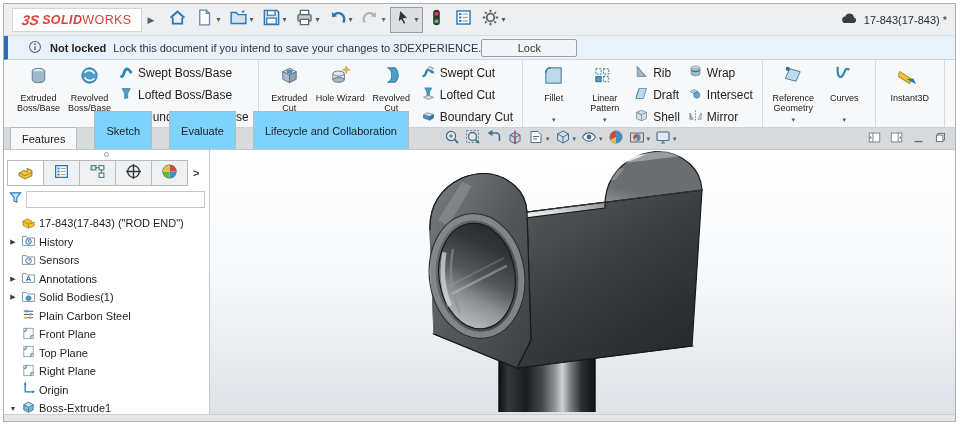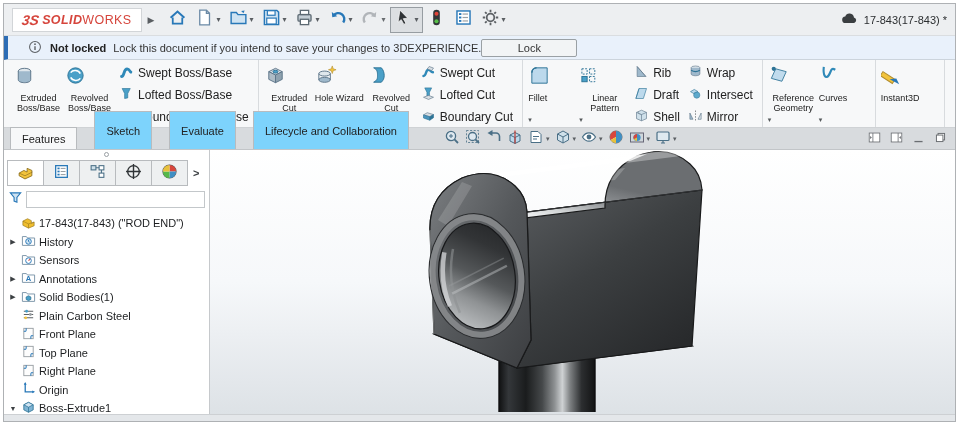--- a/index.html
+++ b/index.html
@@ -35,21 +35,21 @@
   .notifbar svg { width:14px; height:14px; margin-right:8px; flex:none; }
   .notif-title { font-weight:bold; margin-right:7px; color:#222; }
   .lock-btn { width:96px; height:18px; background:#f2f4f5;
     border:1px solid #9aa0a4; font-size:11px; color:#333; border-radius:2px;
     font-family:"Liberation Sans",sans-serif; }
 
   
   .ribbon { height:68px; background:#f7f8f9; border-bottom:1px solid #cfd2d5;
     display:flex; align-items:stretch; padding-left:4px; flex:none; }
   .rgroup { display:flex; border-right:1px solid #d8dbde; padding:2px 5px 0 5px; }
-  .rbig { width:51px; display:flex; flex-direction:column; align-items:flex-start; padding-top:2px; }
+  .rbig { width:51px; display:flex; flex-direction:column; align-items:center; padding-top:2px; }
   .rbig.wide { width:58px; }
   .rbig svg { width:23px; height:23px; flex:none; }
   .rlab { font-size:9px; line-height:10px; text-align:center; color:#222; margin-top:2px; }
   .rcaret { font-size:7px; color:#55585b; margin-top:auto; padding-bottom:2px; height:11px; }
   .rstack { display:flex; flex-direction:column; justify-content:center; gap:4px; padding:0 4px; }
   .rrow { display:flex; align-items:center; gap:4px; font-size:12px; color:#222; white-space:nowrap; }
   .rrow svg { width:15px; height:15px; flex:none; }
 
   
   .tabstrip { height:22px; background:#d8dbde; border-bottom:1px solid #c2c5c8;

